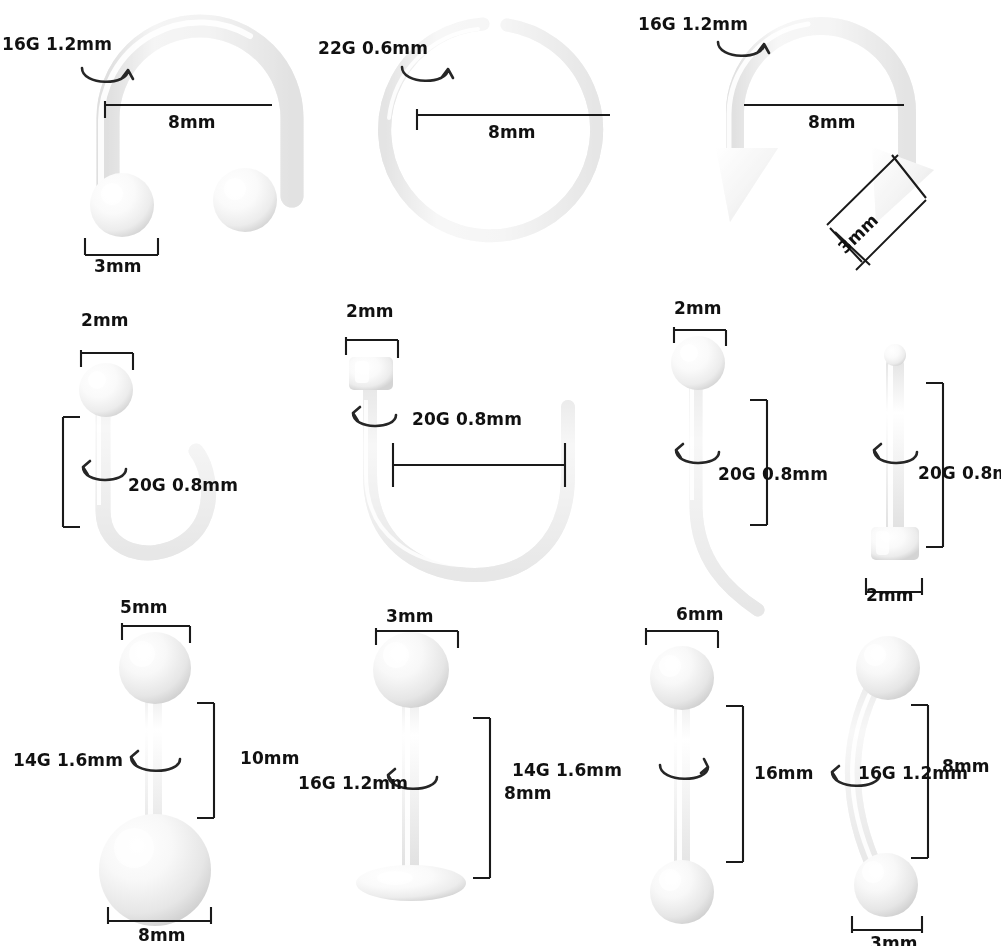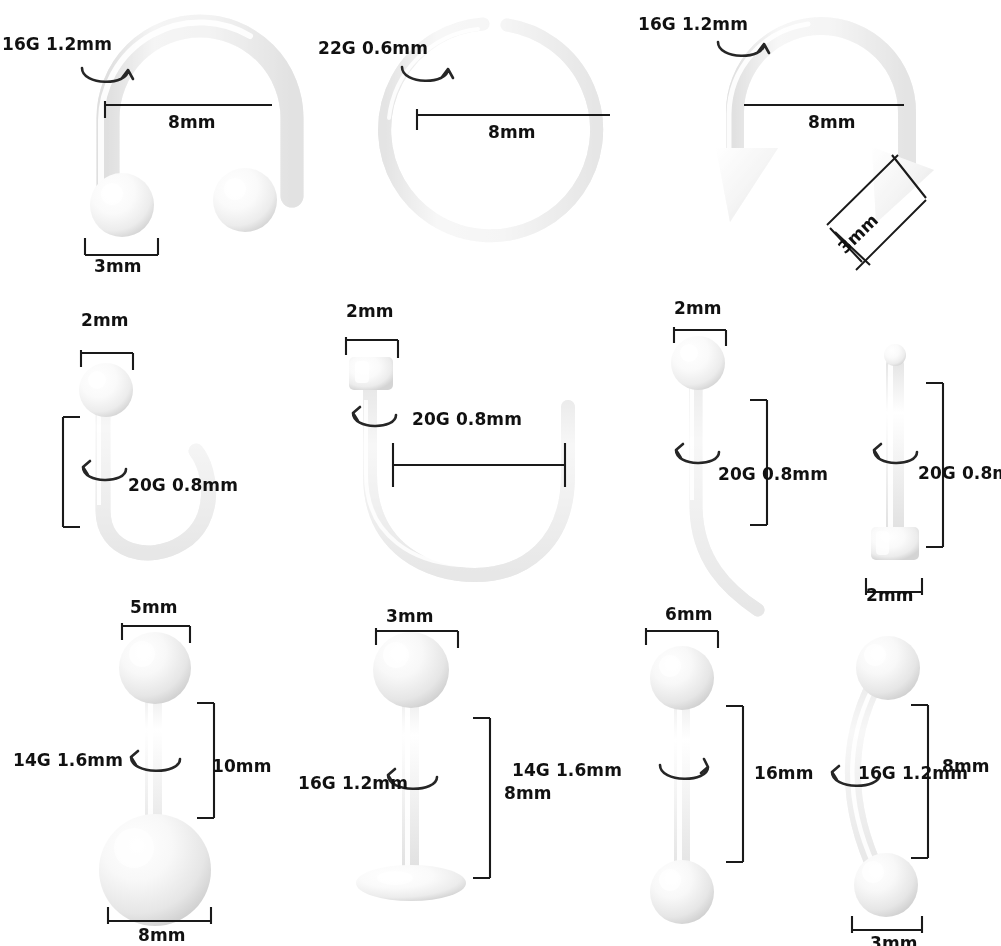--- a/index.html
+++ b/index.html
@@ -189,23 +189,23 @@
       <rect x="148" y="76" width="5" height="188" rx="3" fill="#ffffff" opacity="0.9"></rect>
       <circle cx="155" cy="68" r="36" fill="url(#ballGradBig)"></circle>
       <circle cx="142" cy="54" r="13" fill="#ffffff" opacity="0.7"></circle>
       <circle cx="155" cy="270" r="56" fill="url(#ballGradBig)"></circle>
       <circle cx="134" cy="248" r="20" fill="#ffffff" opacity="0.65"></circle>
       <path class="gring" d="M131,157 C131,175 180,175 180,159 M131,157 L138,151 M131,157 L136,165"></path>
       <path class="dim" d="M122,23 L122,40 M122,26 L190,26 M190,26 L190,43"></path>
       <path class="dim" d="M214,103 L214,218 M197,103 L214,103 M197,218 L214,218"></path>
       <path class="dim" d="M108,307 L108,324 M108,321 L211,321 M211,307 L211,324"></path>
     </svg>
-    <span class="label" style="left:130px; top:-3px;">5mm</span>
+    <span class="label" style="left:120px; top:-3px;">5mm</span>
     <span class="label" style="left:13px; top:150px;">14G 1.6mm</span>
-    <span class="label" style="left:212px; top:148px;margin-top:8px;">10mm</span>
+    <span class="label" style="left:240px; top:148px;">10mm</span>
     <span class="label" style="left:138px; top:325px;">8mm</span>
   </div>
 
   <div class="item" style="left:290px; top:600px; width:320px; height:346px;">
     <svg width="320" height="346" viewBox="0 0 320 346">
       <rect x="112" y="72" width="17" height="210" rx="6" fill="url(#shaftGradV)"></rect>
       <rect x="115" y="78" width="5" height="198" rx="3" fill="#ffffff" opacity="0.9"></rect>
       <circle cx="121" cy="70" r="38" fill="url(#ballGradBig)"></circle>
       <circle cx="106" cy="55" r="13" fill="#ffffff" opacity="0.7"></circle>
       <ellipse cx="121" cy="283" rx="55" ry="18" fill="url(#ballGrad)"></ellipse>
@@ -224,21 +224,21 @@
       <rect x="74" y="72" width="16" height="225" rx="6" fill="url(#shaftGradV)"></rect>
       <rect x="77" y="78" width="5" height="212" rx="3" fill="#ffffff" opacity="0.9"></rect>
       <circle cx="82" cy="78" r="32" fill="url(#ballGradBig)"></circle>
       <circle cx="70" cy="66" r="11" fill="#ffffff" opacity="0.7"></circle>
       <circle cx="82" cy="292" r="32" fill="url(#ballGradBig)"></circle>
       <circle cx="70" cy="280" r="11" fill="#ffffff" opacity="0.7"></circle>
       <path class="gring" d="M60,165 C60,183 108,183 108,167 M108,167 L101,173 M108,167 L104,159"></path>
       <path class="dim" d="M46,28 L46,45 M46,31 L118,31 M118,31 L118,48"></path>
       <path class="dim" d="M143,106 L143,262 M126,106 L143,106 M126,262 L143,262"></path>
     </svg>
-    <span class="label" style="left:65px; top:4px;">6mm</span>
+    <span class="label" style="left:76px; top:4px;">6mm</span>
     <span class="label" style="left:-88px; top:160px;">14G 1.6mm</span>
     <span class="label" style="left:154px; top:163px;">16mm</span>
   </div>
 
   <div class="item" style="left:800px; top:600px; width:201px; height:346px;">
     <svg width="201" height="346" viewBox="0 0 201 346">
       <path d="M82,70 C46,130 42,200 78,275" stroke="url(#shaftGradV)" stroke-width="16" fill="none" stroke-linecap="round"></path>
       <path d="M82,70 C46,130 42,200 78,275" stroke="#f0f0f0" stroke-width="16" fill="none" stroke-linecap="round" opacity="0.5"></path>
       <path d="M78,78 C46,134 43,198 74,266" stroke="#ffffff" stroke-width="4.5" fill="none" opacity="0.9"></path>
       <circle cx="88" cy="68" r="32" fill="url(#ballGradBig)"></circle>

